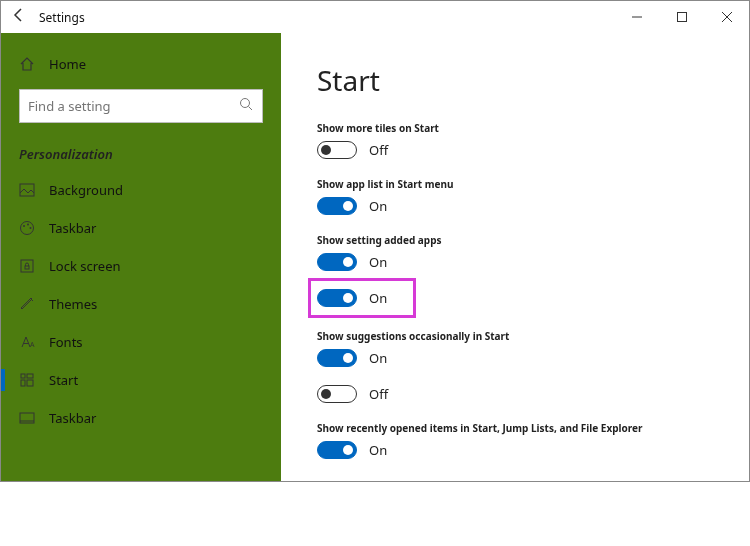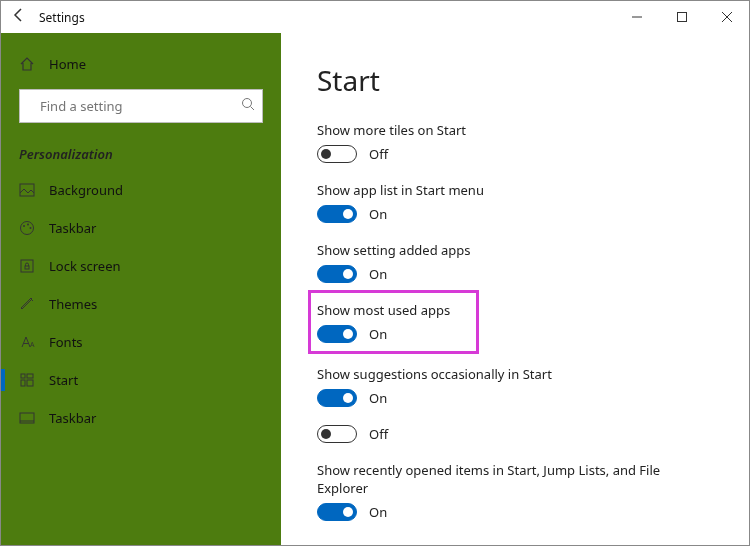--- a/index.html
+++ b/index.html
@@ -1,36 +1,36 @@
 <!DOCTYPE html>
 <html><head>
 <meta charset="utf-8">
 <style>
   html,body{margin:0;padding:0;font-family:"Segoe UI",system-ui,sans-serif;font-size:13px;color:#222;background:#fff;}
-  .window{width:750px;height:546px;position:relative;display:flex;flex-direction:column;border:1px solid #888;box-sizing:border-box;overflow:hidden;}
+  .window{width:750px;height:482px;position:relative;display:flex;flex-direction:column;border:1px solid #888;box-sizing:border-box;overflow:hidden;}
   .titlebar{height:32px;display:flex;align-items:center;background:#fff;}
   .titlebar .back{width:36px;text-align:center;color:#555;}
   .titlebar .title{flex:0 0 auto;padding-left:2px;font-size:12px;color:#111;}
   .titlebar .spacer{flex:1;}
   .winbtn{width:45px;height:32px;display:flex;align-items:center;justify-content:center;color:#333;font-size:10px;}
   .body{flex:1;display:flex;min-height:0;}
   .sidebar{width:280px;background:#4d7c0f;border-right:0;padding:12px 0 12px 0;box-sizing:border-box;display:flex;flex-direction:column;}
   .home-row,.nav-item{display:flex;align-items:center;gap:14px;height:38px;padding:0 18px;color:#111;}
   .nav-item.active{position:relative;}
   .nav-item.active::before{content:"";position:absolute;left:0;top:8px;bottom:8px;width:4px;background:#0067c0;}
   .section-header{font-weight:600;padding:10px 18px 8px;font-size:13px;font-style:italic;}
   .search-wrap{padding:6px 18px 12px;}
-  .search{display:flex;align-items:center;border:1px solid #bdbdbd;background:#fff;height:32px;padding-left:12px;}
+  .search{display:flex;align-items:center;border:1px solid #bdbdbd;background:#fff;height:32px;}
   .search input{flex:1;border:0;outline:0;background:transparent;font:inherit;padding:0 8px;color:#555;}
   .search .sicon{width:32px;text-align:center;color:#777;}
   .icon{width:16px;height:16px;display:inline-flex;align-items:center;justify-content:center;flex:0 0 16px;}
   .content{flex:1;overflow:auto;padding:28px 36px 24px;}
   h1{font-weight:400;font-size:28px;margin:0 0 22px;}
   .setting{margin:0 0 18px;}
-  .setting .label{font-size:13px;margin-bottom:6px;}
+  .setting .label{font-size:10px;margin-bottom:6px;font-weight:bold;}
   .toggle-row{display:flex;align-items:flex-start;gap:12px;}
   .toggle{width:40px;height:18px;border-radius:10px;border:1px solid #333;position:relative;box-sizing:border-box;background:#fff;}
   .toggle .knob{width:10px;height:10px;border-radius:50%;position:absolute;top:3px;left:3px;background:#333;}
   .toggle.on{background:#0067c0;border-color:#0067c0;}
   .toggle.on .knob{background:#fff;left:auto;right:3px;}
   .tstate{font-size:13px;}
   .highlight{outline:3px solid #d63ad6;outline-offset:0;display:inline-block;padding:8px 26px 8px 6px;margin:-8px 0 -8px -6px;}
   svg{overflow:visible;}
 </style>
 </head>
@@ -186,21 +186,21 @@
             <div>
               <div class="label">Show setting added apps</div>
               <div class="toggle-row">
                 <div class="toggle on">
                   <div class="knob"></div>
                 </div>
                 <span class="tstate">On</span>
               </div>
             </div>
           </div>
-          <div class="setting"><div class="highlight"><div class="label">Show most used apps</div><div class="toggle-row">
+          <div class="setting"><div class="highlight"><div class="toggle-row">
                 <div class="toggle on">
                   <div class="knob"></div>
                 </div>
                 <span class="tstate">On</span>
               </div></div></div>
           <div class="setting">
             <div>
               <div class="label">Show suggestions occasionally in Start</div>
               <div class="toggle-row">
                 <div class="toggle on">

